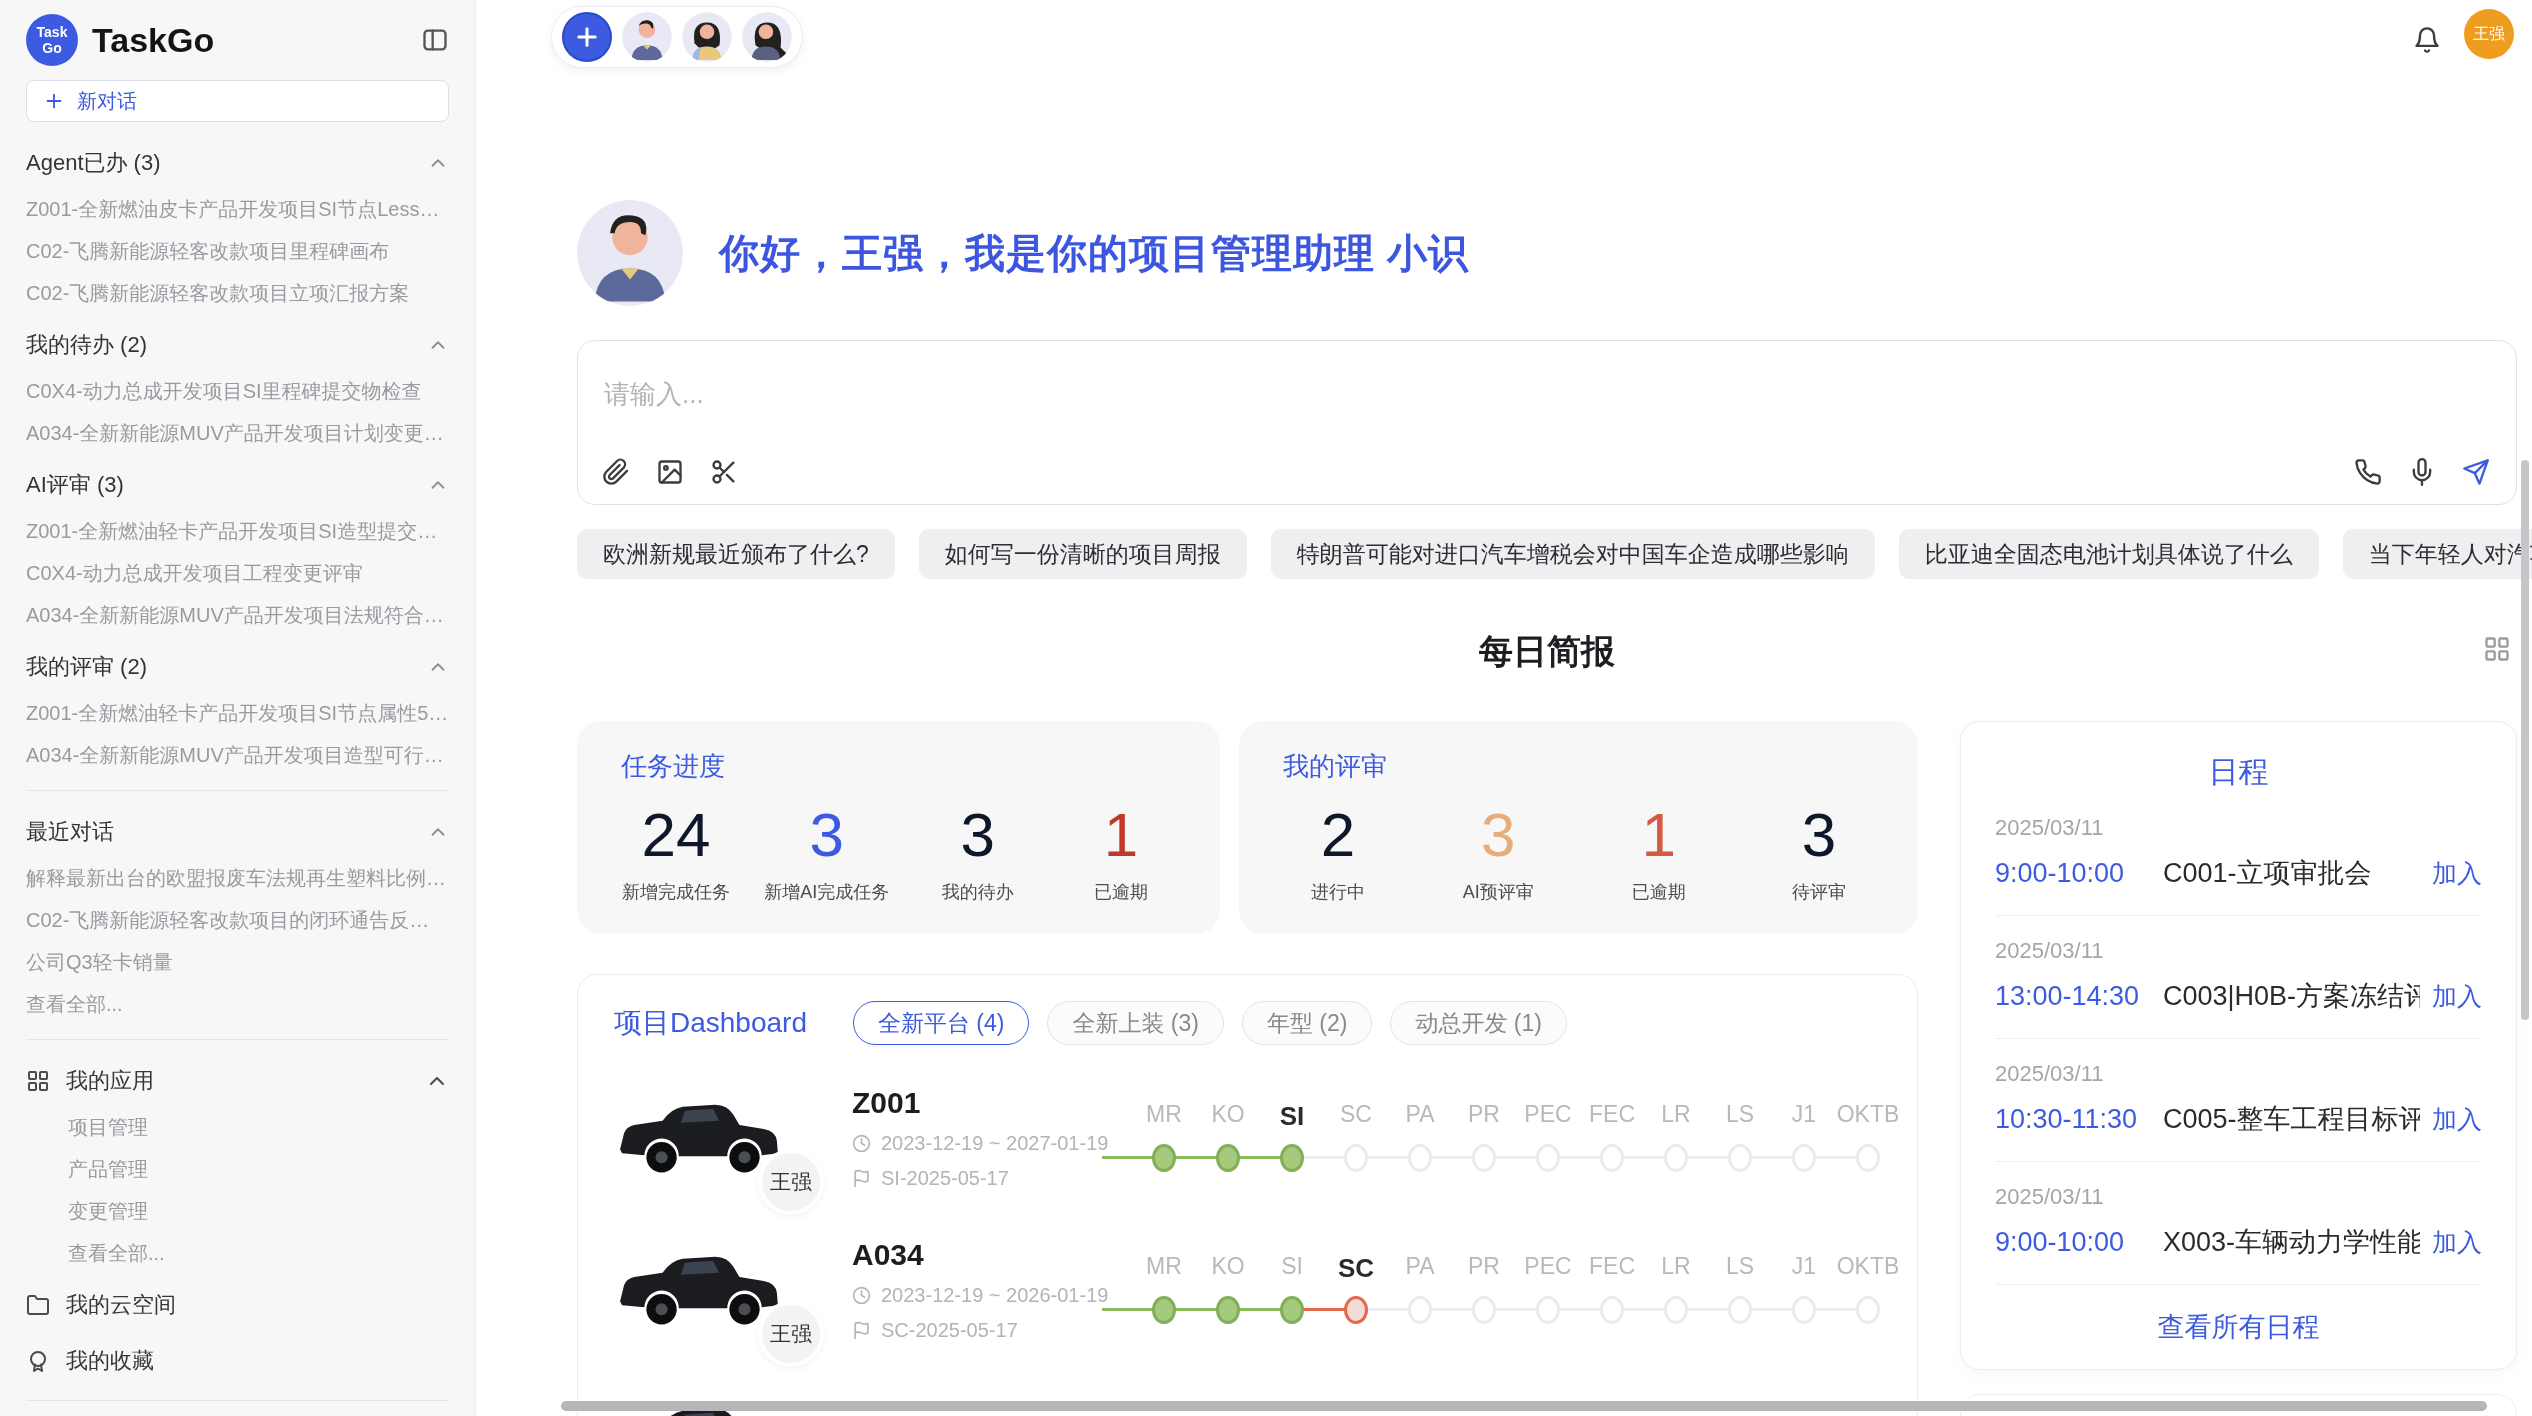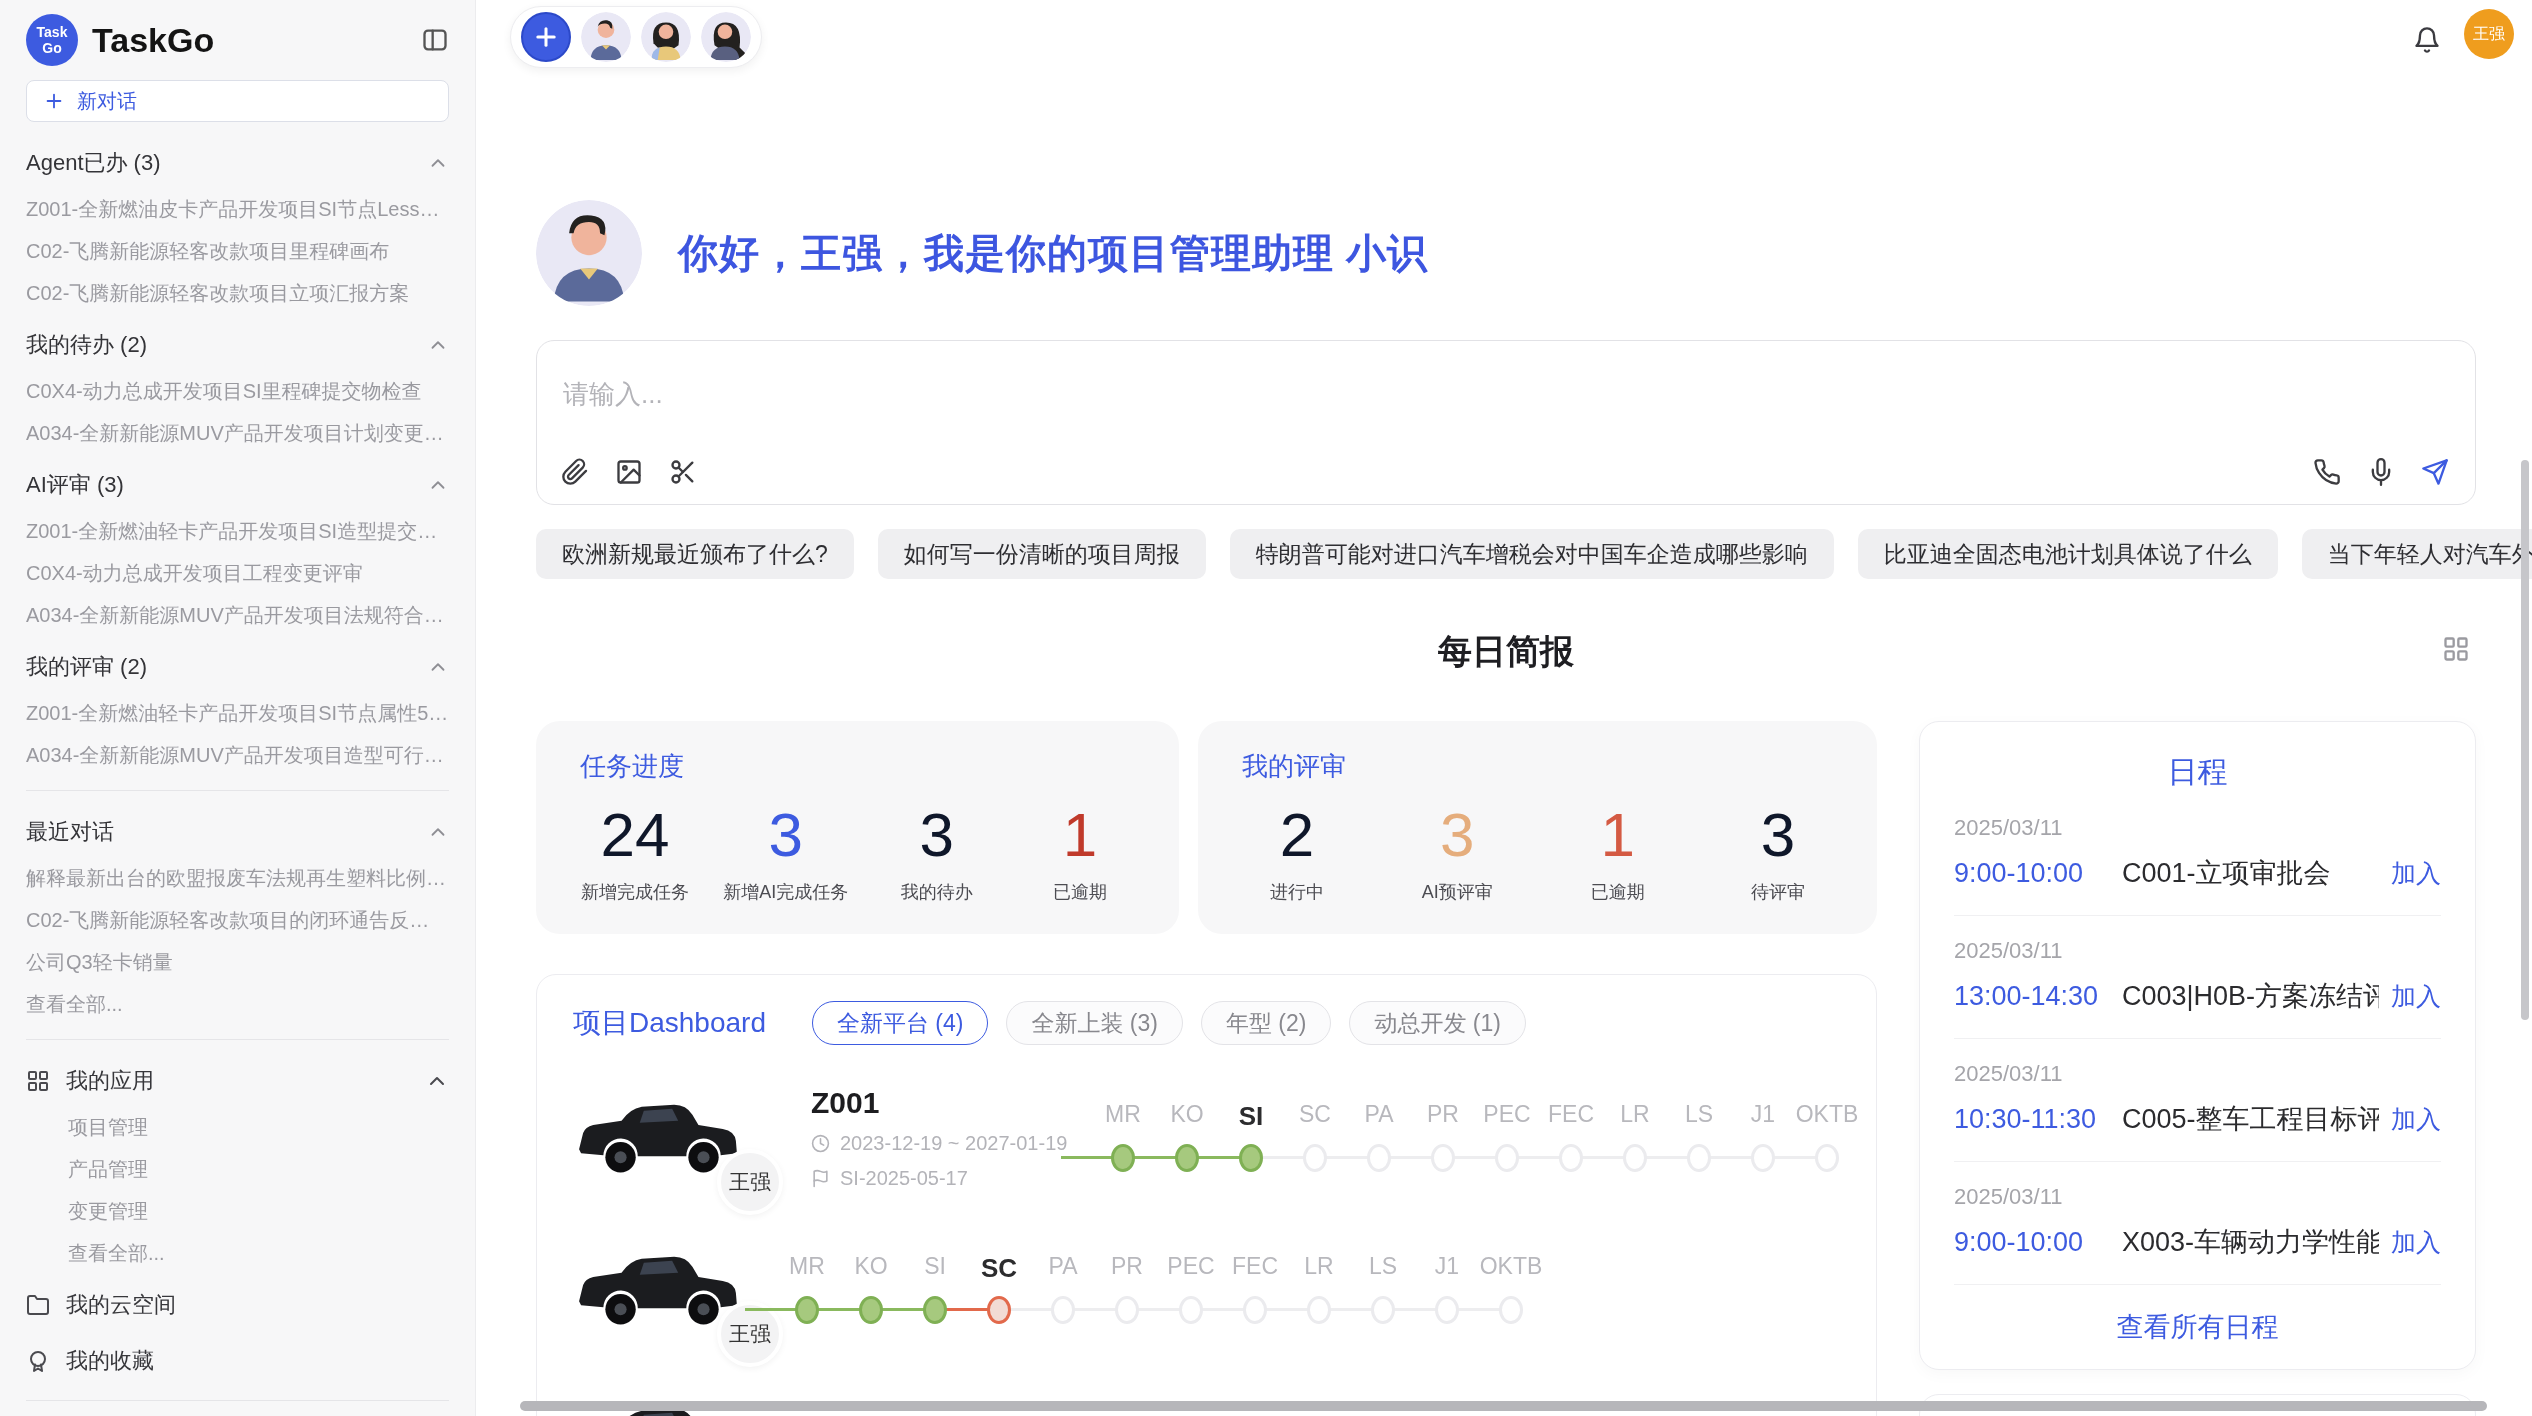--- a/index.html
+++ b/index.html
@@ -1,18 +1,18 @@
 <!DOCTYPE html>
 <html><head>
 <meta charset="utf-8">
 <style>
   * { box-sizing: border-box; margin: 0; padding: 0; }
   html,body { width:2532px; height:1416px; overflow:hidden; }
   body { font-family:"Liberation Sans","DejaVu Sans",sans-serif; background:#fff; color:#222; }
-  .app { display:flex; width:2532px; height:1112px; position:relative; }
+  .app { display:flex; width:2532px; height:1112px; position:relative;gap:41px; }
 
   
   .ic { fill:none; stroke:currentColor; stroke-width:2; stroke-linecap:round; stroke-linejoin:round; width:28px; height:28px; flex:none; }
   .ic-sm { width:22px; height:22px; }
   .ic-xs { width:19px; height:19px; }
 
   
   .sidebar { width:476px; height:1416px; background:#f7f7f8; border-right:1px solid #ececee; padding:14px 26px 0 26px; flex:none; overflow:hidden; }
   .side-head { display:flex; align-items:center; gap:14px; }
   .logo { width:52px; height:52px; border-radius:50%; background:#3d5be0; color:#fff; display:flex; flex-direction:column; align-items:center; justify-content:center; font-size:14px; font-weight:700; line-height:1.15; }
@@ -518,20 +518,37 @@
                 <svg class="truck" viewBox="0 0 170 100">
                   <path d="M6 64 L10 48 Q12 42 20 40 L48 36 Q56 24 68 22 L100 20 Q112 20 118 30 L124 40 L148 44 Q160 46 161 56 L162 68 L146 70 A17 17 0 0 0 112 71 L64 71 A17 17 0 0 0 30 70 L8 68 Z" fill="#1b1c1f"></path>
                   <path d="M70 26 L98 24 L104 36 L66 38 Z" fill="#3c4350"></path>
                   <circle cx="47" cy="72" r="15" fill="#0d0d0f"></circle>
                     <circle cx="47" cy="72" r="6" fill="#4a4e55"></circle>
                   <circle cx="129" cy="72" r="15" fill="#0d0d0f"></circle>
                     <circle cx="129" cy="72" r="6" fill="#4a4e55"></circle>
                 </svg>
                 <div class="owner-badge">王强</div>
               </div>
+              <div class="proj-info">
+                <div class="proj-code">A034</div>
+                <div class="proj-meta">
+                  <svg class="ic ic-xs" viewBox="0 0 24 24">
+                      <circle cx="12" cy="12" r="10"></circle>
+                      <polyline points="12 6 12 12 16 14"></polyline>
+                    </svg>
+                  <span>2023-12-19 ~ 2026-01-19</span>
+                </div>
+                <div class="proj-meta">
+                  <svg class="ic ic-xs" viewBox="0 0 24 24">
+                      <path d="M4 15s1-1 4-1 5 2 8 2 4-1 4-1V3s-1 1-4 1-5-2-8-2-4 1-4 1z"></path>
+                      <line x1="4" y1="22" x2="4" y2="15"></line>
+                    </svg>
+                  <span>SC-2025-05-17</span>
+                </div>
+              </div>
               <div class="timeline">
                 <div class="tl-labels">
                   <div class="tl-lab">MR</div>
                   <div class="tl-lab">KO</div>
                   <div class="tl-lab">SI</div>
                   <div class="tl-lab active">SC</div>
                   <div class="tl-lab">PA</div>
                   <div class="tl-lab">PR</div>
                   <div class="tl-lab">PEC</div>
                   <div class="tl-lab">FEC</div>

